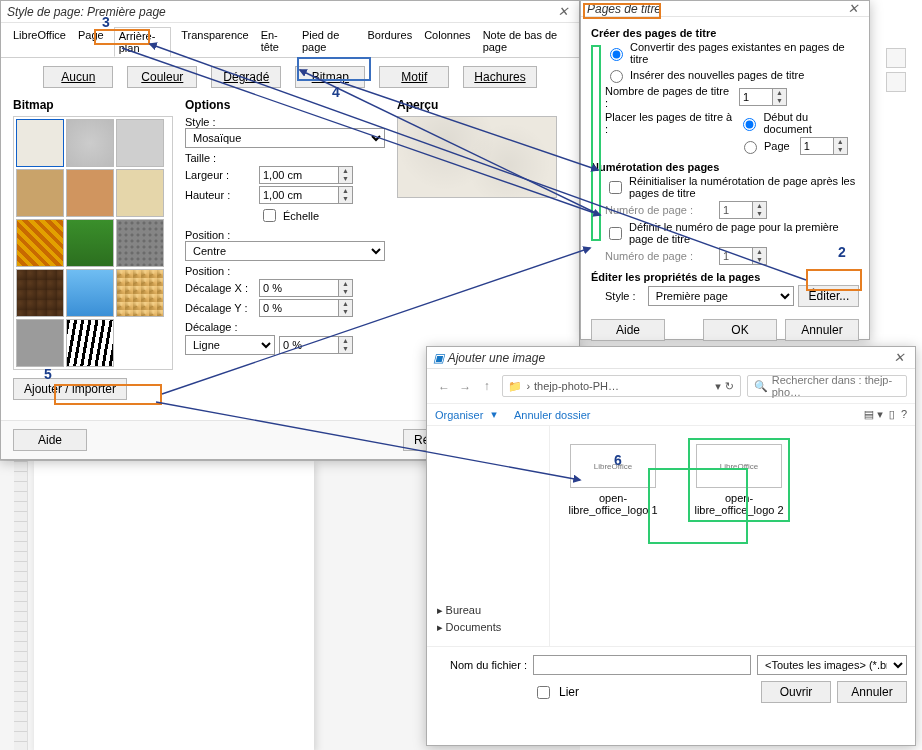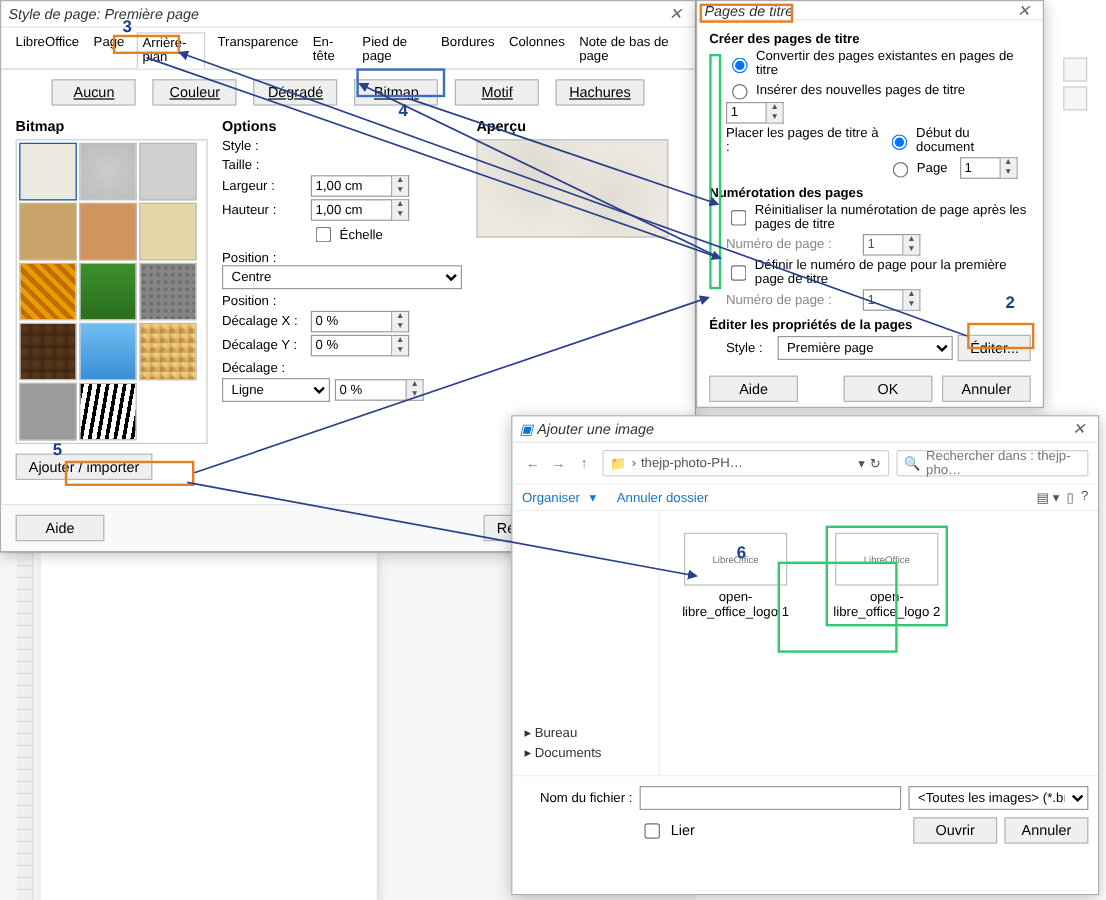--- a/index.html
+++ b/index.html
@@ -76,21 +76,21 @@
   .frow label { width:70px; }
   .frowl { margin:4px 0 0; }
   select, input[type="text"] {
     font-family:inherit; font-size:11px;
     border:1px solid #999;
     background:#fff;
     height:18px; padding:0 3px;
   }
   select { height:20px; }
   .spin { position:relative; display:inline-flex; align-items:stretch; }
-  .spin input { width:68px; }
+  .spin input { width:80px; }
   .spin .sp { width:14px; display:flex; flex-direction:column; border:1px solid #999; border-left:none; }
   .spin .sp span { flex:1; font-size:7px; text-align:center; line-height:8px; color:#555; background:#efefef; }
 
   .col-prev { width:170px; }
   .prev-box { width:160px; height:82px; border:1px solid #bdbdbd; margin-top:4px;
      background:
        radial-gradient(circle at 30% 30%, rgba(0,0,0,.06), transparent 40%),
        radial-gradient(circle at 70% 60%, rgba(0,0,0,.05), transparent 35%),
        #ece8df; }
 
@@ -230,20 +230,23 @@
       </div>
       <div style="margin-top:8px;">
         <button class="btn" id="btn-add-import" style="min-width:110px;">Ajouter / importer</button>
       </div>
     </div>
 
     <div class="col-opt">
       <h4>Options</h4>
 
       <div class="frowl">Style :</div>
+      <select style="width:200px;">
+        <option>Mosaïque</option>
+      </select>
 
       <div class="frowl">Taille :</div>
       <div class="frow">
         <label>Largeur :</label>
         <div class="spin">
             <input type="text" value="1,00 cm" style="">
             <div class="sp">
               <span>▲</span>
               <span>▼</span>
             </div>
@@ -331,20 +334,21 @@
     <div class="section-h">Créer des pages de titre</div>
     <div class="radio-row indent">
       <input type="radio" name="tp1" checked="" style="">
       <span>Convertir des pages existantes en pages de titre</span>
     </div>
     <div class="radio-row indent">
       <input type="radio" name="tp1" style="">
       <span>Insérer des nouvelles pages de titre</span>
     </div>
     <div class="frow indent">
+      <span style="width:130px;">Nombre de pages de titre :</span>
       <div class="spin">
           <input type="text" style="width: 34px;" value="1">
           <div class="sp">
             <span>▲</span>
             <span>▼</span>
           </div>
         </div>
     </div>
     <div class="frow indent">
       <span style="width:130px;">Placer les pages de titre à :</span>

